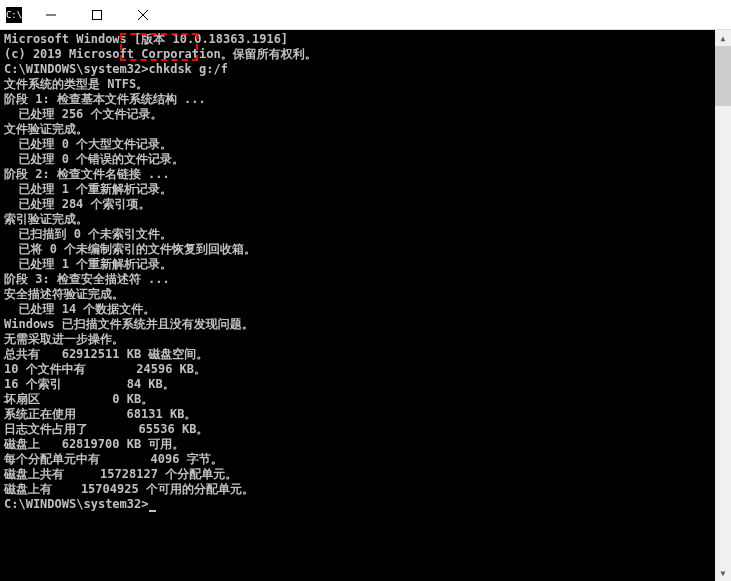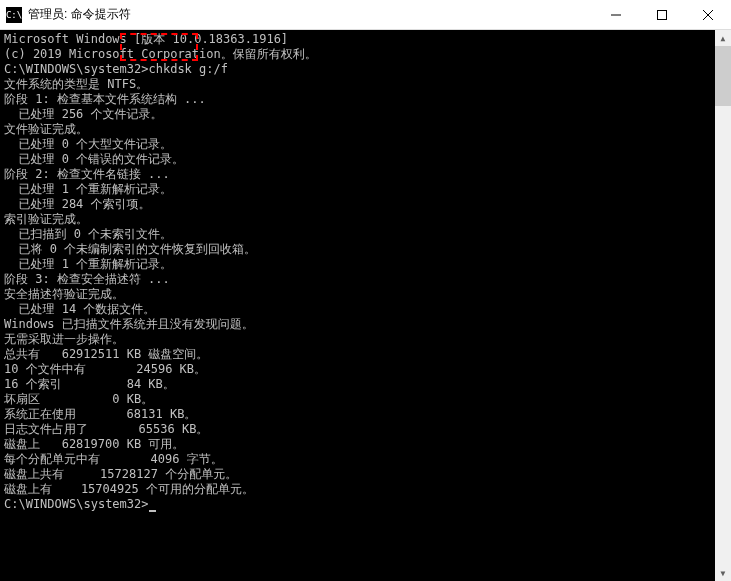--- a/index.html
+++ b/index.html
@@ -53,20 +53,21 @@
       background: #000;
       color: #c0c0c0;
       padding: 2px 4px;
       font-family: "SimSun", "NSimSun", Consolas, monospace;
       font-size: 12px;
       line-height: 15px;
       white-space: pre;
       height: calc(100% - 30px);
       overflow: hidden;
       position: relative;
+      font-weight: bold;
     }
     .scrollbar {
       position: absolute;
       right: 0;
       top: 30px;
       width: 16px;
       height: calc(100% - 30px);
       background: #f0f0f0;
     }
     .scrollbar-thumb {
@@ -101,21 +102,20 @@
       vertical-align: bottom;
     }
   </style>
 </head>
 <body>
 
 <div class="titlebar">
   <div class="titlebar-icon">
     <span>C:\</span>
   </div>
-  <div class="titlebar-title">管理员: 命令提示符</div>
   <div class="win-controls">
     <div class="win-btn">
       <svg width="10" height="10" viewBox="0 0 10 10">
           <line x1="0" y1="5" x2="10" y2="5" stroke="currentColor" stroke-width="1"></line>
         </svg>
     </div>
     <div class="win-btn">
       <svg width="10" height="10" viewBox="0 0 10 10">
           <rect x="0.5" y="0.5" width="9" height="9" fill="none" stroke="currentColor" stroke-width="1"></rect>
         </svg>

